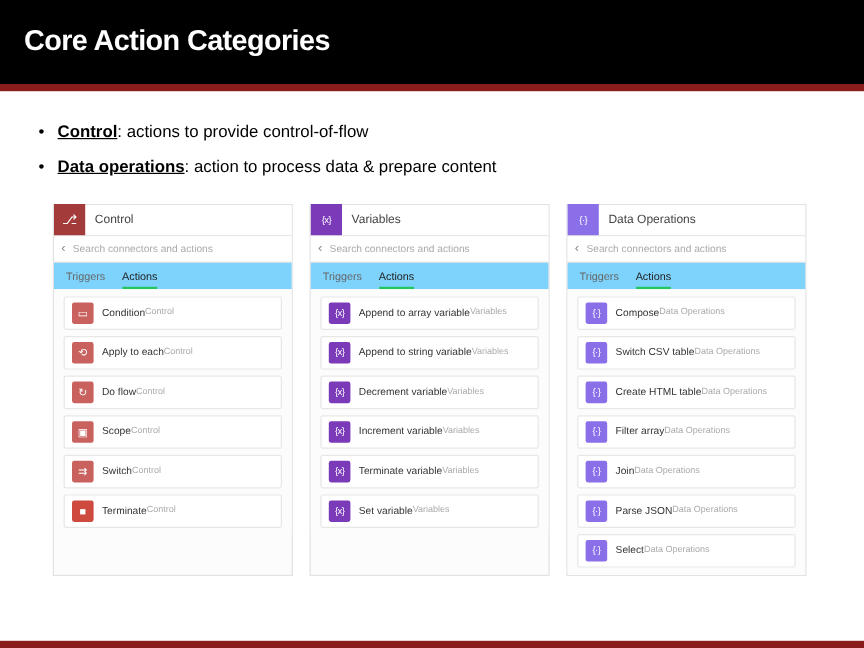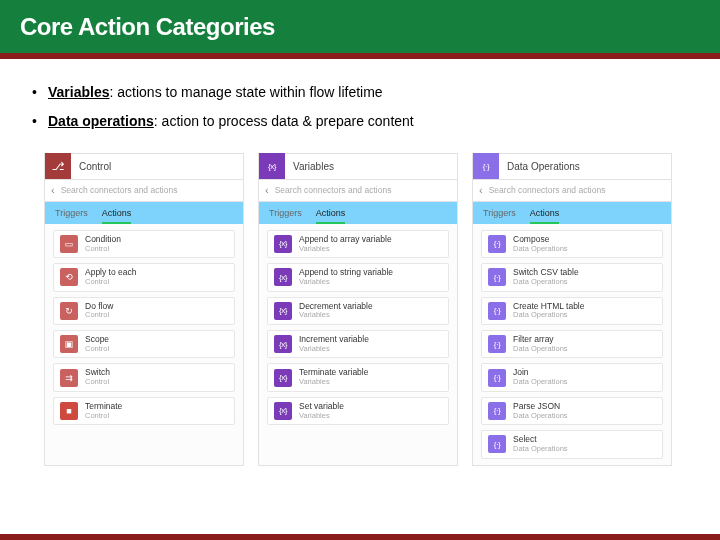--- a/index.html
+++ b/index.html
@@ -6,22 +6,22 @@
   body {
     margin: 0;
     width: 720px;
     height: 540px;
     background: #fff;
     font-family: Arial, Helvetica, sans-serif;
     position: relative;
     overflow: hidden;
   }
   .titlebar {
-    background: #15803d;
-    height: 53px;
+    background: #000000;
+    height: 70px;
     padding: 10px 20px;
     display: flex;
     align-items: center;
   }
   .titlebar h1 {
     color: #fff;
     font-family: "Arial Black", Arial, sans-serif;
     font-weight: 900;
     font-size: 24px;
     margin: 0;
@@ -150,21 +150,21 @@
     width: 18px;
     height: 18px;
     flex-shrink: 0;
     display: flex;
     align-items: center;
     justify-content: center;
     color: #fff;
     font-size: 9px;
     border-radius: 2px;
   }
-  .card-text { display: flex; flex-direction: column; line-height: 1.15; }
+  .card-text { display: flex; flex-direction: row; line-height: 1.15; align-items: center; }
   .card-title { color: #333; font-size: 8.5px; }
   .card-sub { color: #aaa; font-size: 7.5px; }
 
   .c-control { background: #a43b3b; }
   .c-control-light { background: #c9615f; }
   .c-term { background: #cf4a3e; }
   .c-vars { background: #7b3ab7; }
   .c-data { background: #8a6fe8; }
 
   .glyph-branch::before { content: "⎇"; }
@@ -188,21 +188,21 @@
 <body>
 
 <div class="titlebar">
   <h1>Core Action Categories</h1>
 </div>
 <div class="redband"></div>
 
 <div class="content">
   <ul class="bullets">
     <li>
-      <span class="term">Variables</span><span>: actions to manage state within flow lifetime</span>
+      <span class="term">Control</span><span>: actions to provide control-of-flow</span>
     </li>
     <li>
       <span class="term">Data operations</span><span>: action to process data &amp; prepare content</span>
     </li>
   </ul>
 
   <div class="panels">
 
     <div class="panel">
       <div class="panel-header">

